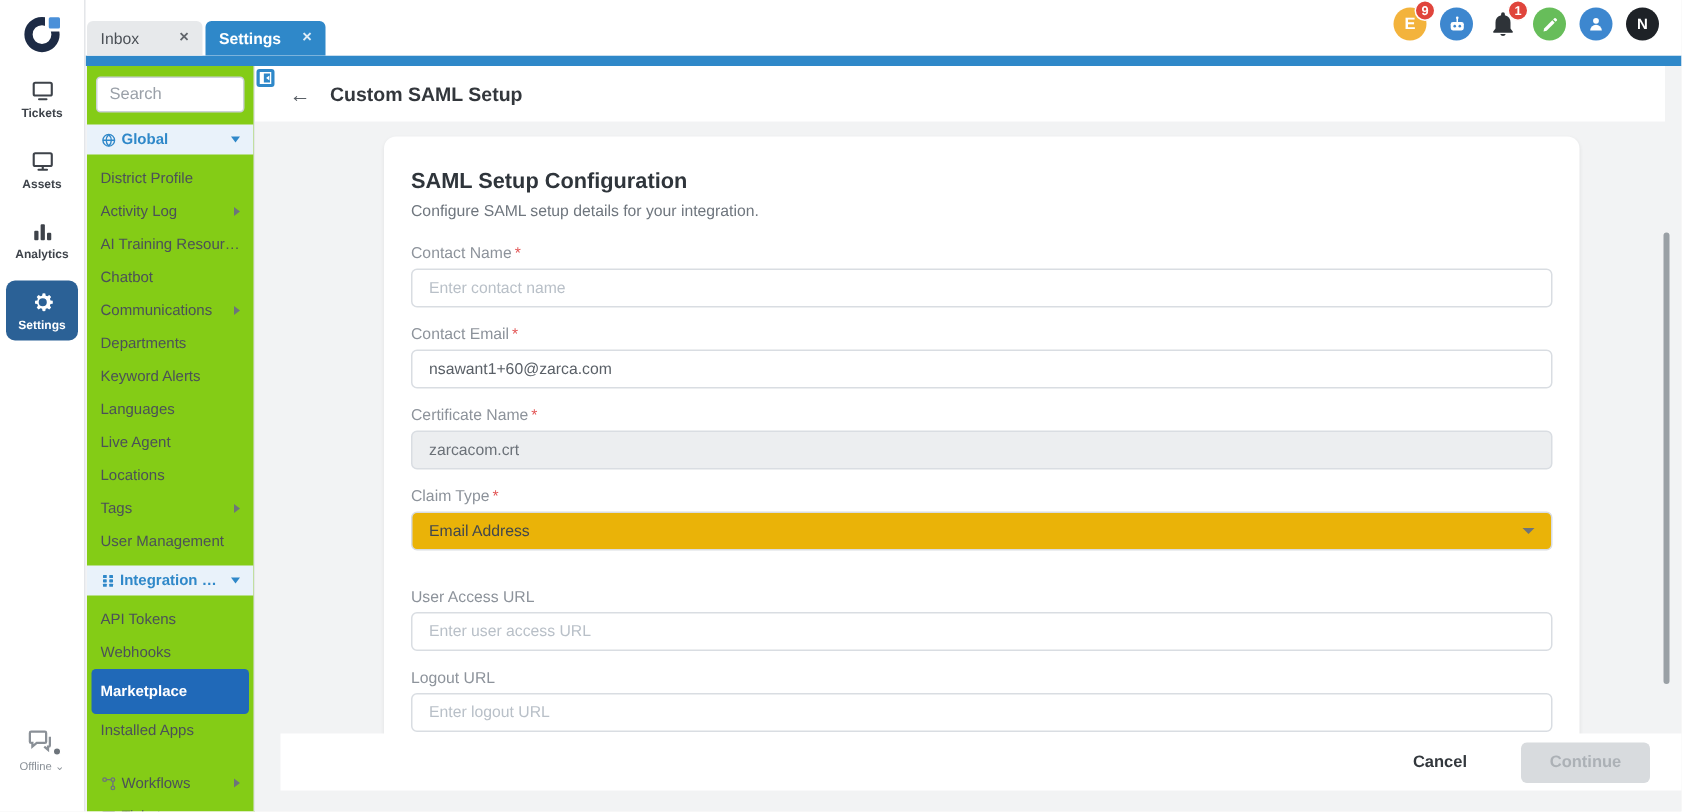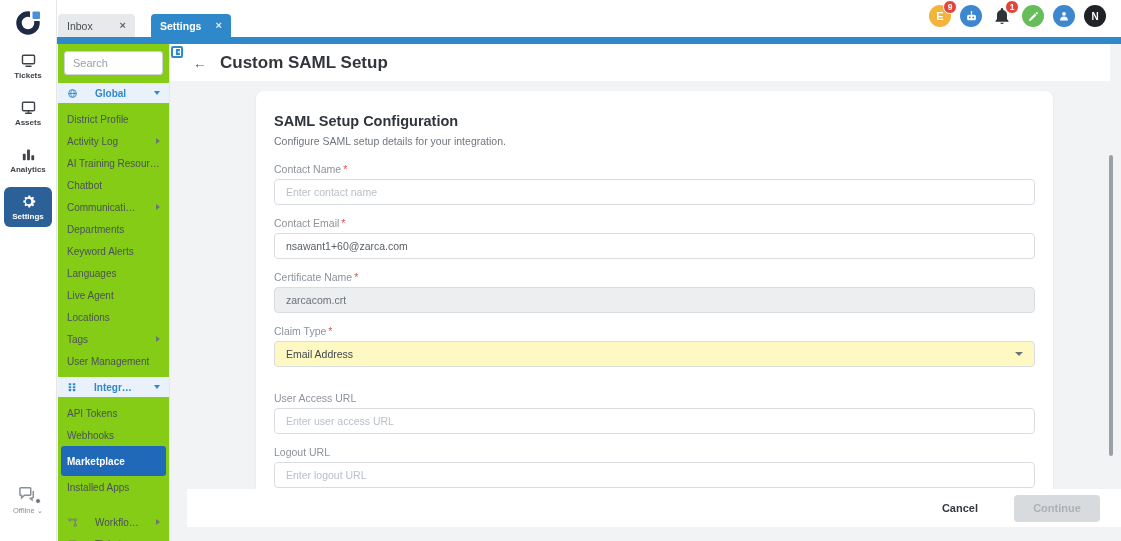--- a/index.html
+++ b/index.html
@@ -23,21 +23,21 @@
   .rail-item.active .rlbl { color:#fff; }
   .rail-offline { margin-top:auto; margin-bottom:26px; display:flex; flex-direction:column; align-items:center; gap:2px;
                   color:#8a9097; cursor:pointer; }
   .rail-offline .olbl { font-size:7.5px; color:#8a9097; }
   .bubble-wrap { position:relative; width:22px; height:20px; }
   .offline-dot { position:absolute; right:-2px; bottom:0; width:6px; height:6px; border-radius:50%;
                  background:#6d747b; border:1.5px solid #fff; }
 
   
   .topbar { position:absolute; left:57px; top:0; right:0; height:37px; background:#fff; z-index:5; }
-  .tabs { position:absolute; left:1px; bottom:0; display:flex; gap:16px; }
+  .tabs { position:absolute; left:1px; bottom:0; display:flex; gap:2px; }
   .tab { height:23px; min-width:77px; padding:0 9px; display:flex; align-items:center; justify-content:space-between;
          border-radius:4px 4px 0 0; font-size:10.5px; cursor:pointer; }
   .tab.inactive { background:#e7e9eb; color:#4a4f55; }
   .tab.active { background:#2f88c9; color:#fff; font-weight:bold; }
   .tab-close { font-size:11px; line-height:1; margin-left:14px; cursor:pointer; opacity:.85; font-weight:bold; }
   .bluestrip { position:absolute; left:57px; top:37px; right:0; height:7px; background:#2f88c9; z-index:4; }
 
   .top-icons { position:absolute; right:15px; top:5px; display:flex; gap:9px; align-items:center; }
   .ticon { width:22px; height:22px; border-radius:50%; position:relative; display:flex;
            align-items:center; justify-content:center; cursor:pointer; flex:none; }
@@ -52,53 +52,53 @@
            background:#e0453c; color:#fff; font-size:8.5px; font-weight:bold; border:1px solid #fff;
            display:flex; align-items:center; justify-content:center; }
 
   
   .sidebar { position:absolute; left:58px; top:44px; width:112px; bottom:0; background:#84cc16;
              border-right:1px solid #e4e6e9; overflow:hidden; z-index:3; padding-top:7px; }
   .search-box { margin:0 6px 8px 6px; }
   .search-box input { width:100%; height:24px; border:1px solid #ccd2d8; border-radius:3px; padding:0 8px;
                       font-size:11px; color:#555a60; font-family:inherit; outline:none; }
   .search-box input::placeholder { color:#9aa0a8; }
-  .side-item { height:22px; display:flex; align-items:center; gap:17px; padding:0 9px; font-size:10px;
+  .side-item { height:22px; display:flex; align-items:center; gap:3px; padding:0 9px; font-size:10px;
                color:#4b5158; cursor:pointer; white-space:nowrap; }
   .side-item .grow { flex:1; overflow:hidden; text-overflow:ellipsis; }
   .side-header { background:#e9f2fa; color:#2f88c9; font-weight:bold; height:20px; margin:5px 0; }
   .side-item.selected { background:#2069b8; color:#fff; border-radius:3px; margin:0 3px; padding:15px 6px; font-weight:bold; }
   .caret-d { width:0; height:0; border-left:3.5px solid transparent; border-right:3.5px solid transparent;
              border-top:4.5px solid #2f88c9; }
   .caret-r { width:0; height:0; border-top:3.5px solid transparent; border-bottom:3.5px solid transparent;
              border-left:4.5px solid #6d747b; }
   .side-gap { height:13px; }
 
   
   .content { position:absolute; left:170px; top:44px; right:0; bottom:0; background:#f2f3f4; z-index:2; }
   .collapse-btn { position:absolute; left:1px; top:2px; width:12px; height:12px; background:#2f88c9;
                   border-radius:2px; display:flex; align-items:center; justify-content:center; cursor:pointer; z-index:7; }
   .page-header { position:absolute; left:0; top:0; width:940px; height:37px; background:#fff;
                  display:flex; align-items:center; gap:13px; padding-left:23px; }
   .back-arrow { font-size:14px; color:#5a6067; cursor:pointer; line-height:1; }
-  .page-title { font-size:17px; font-weight:bold; color:#33373c; }
+  .page-title { font-size:13px; font-weight:bold; color:#33373c; }
 
   .card { position:absolute; left:73px; top:47px; width:797px; background:#fff; border-radius:8px;
           box-shadow:0 1px 3px rgba(0,0,0,.07); padding:22px 18px 18px 18px;margin-left:13px; }
   .card-title { font-size:14.5px; font-weight:bold; color:#2f353b; margin-bottom:6px; }
   .card-sub { font-size:10.5px; color:#6f767e; margin-bottom:16px; }
   .field { margin-bottom:12px; }
   .field-label { font-size:10.5px; color:#8d939b; margin-bottom:4px; }
   .req { color:#e25555; margin-left:2px; }
   .tinput { width:100%; height:26px; border:1px solid #d9dde2; border-radius:4px; padding:0 11px;
             font-size:10.5px; color:#5a6067; font-family:inherit; background:#fff; outline:none; }
   .tinput::placeholder { color:#b9c0c8; }
   .tinput[disabled] { background:#eceef0; color:#6b7178; }
   .selectbox { width:100%; height:26px; border:1px solid #d9dde2; border-radius:4px; padding:0 11px;
-               font-size:10.5px; color:#42474d; background:#fef9c3; display:flex; align-items:center;
+               font-size:10.5px; color:#42474d; background:#eab308; display:flex; align-items:center;
                justify-content:space-between; cursor:pointer; }
   .sel-caret { width:0; height:0; border-left:4px solid transparent; border-right:4px solid transparent;
                border-top:4.5px solid #6d747b; }
   .gap-lg { margin-top:25px; }
 
   .footer-bar { position:absolute; left:17px; bottom:14px; width:940px; height:38px; background:#fff;
                 display:flex; align-items:center; justify-content:flex-end; gap:36px; padding-right:27px; }
   .btn-cancel { font-size:11px; font-weight:bold; color:#33383d; cursor:pointer; background:none; border:none;
                 font-family:inherit; }
   .btn-continue { width:86px; height:27px; background:#d8dbde; color:#acb1b6; font-weight:bold; font-size:11px;

